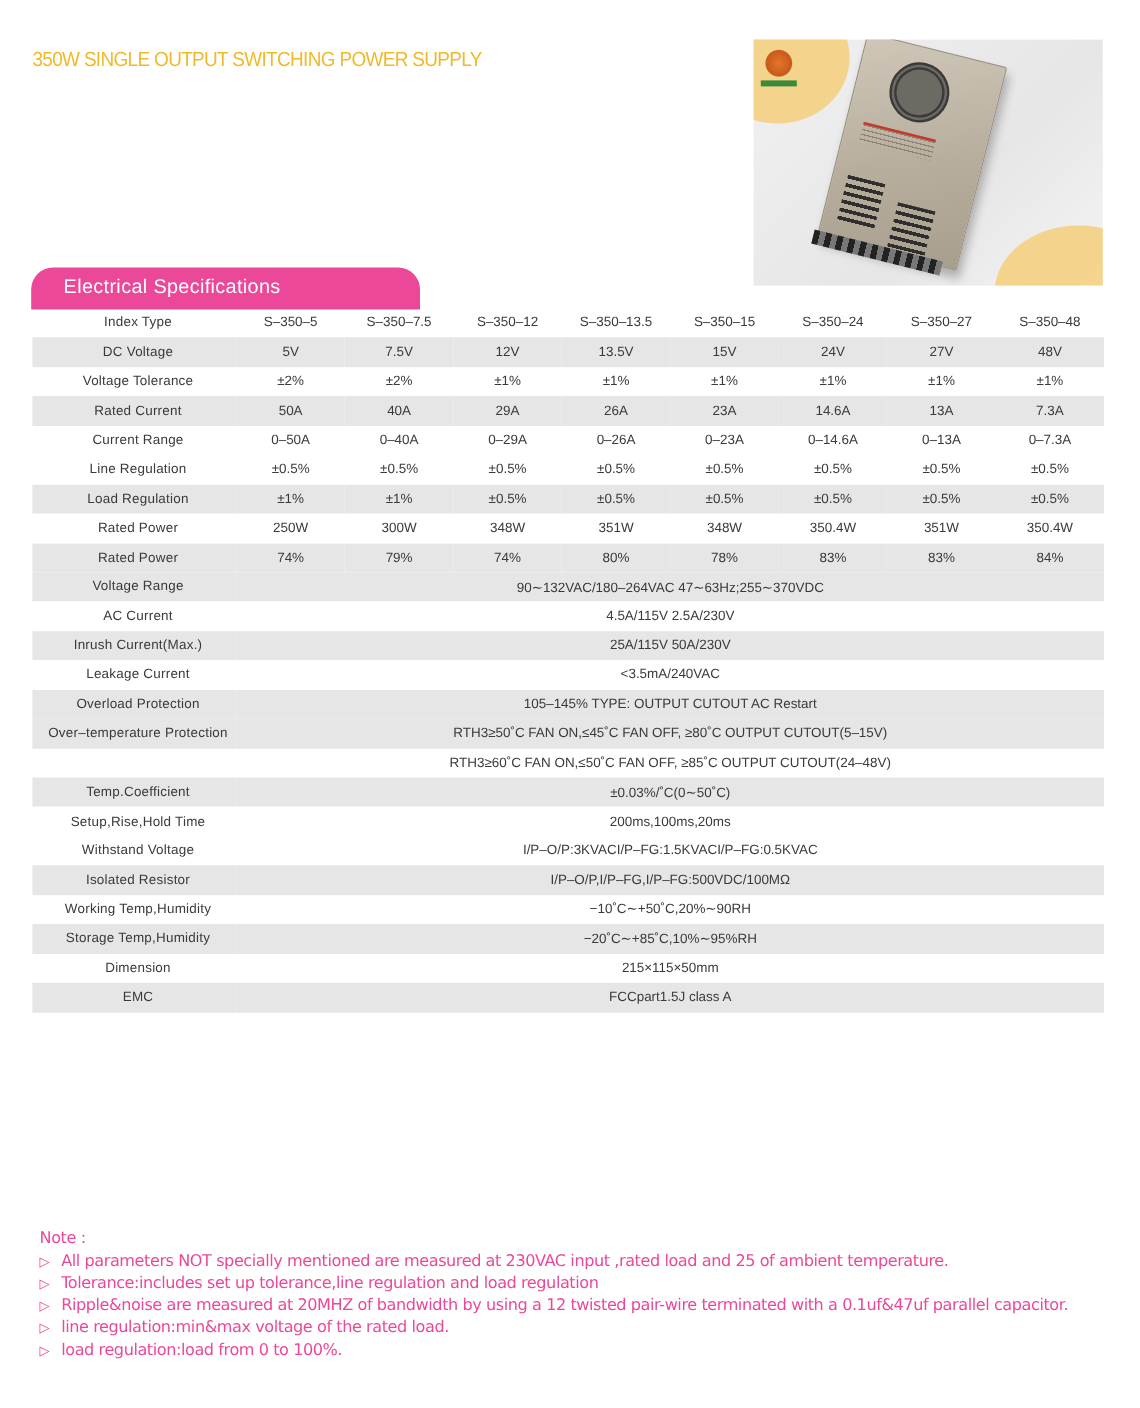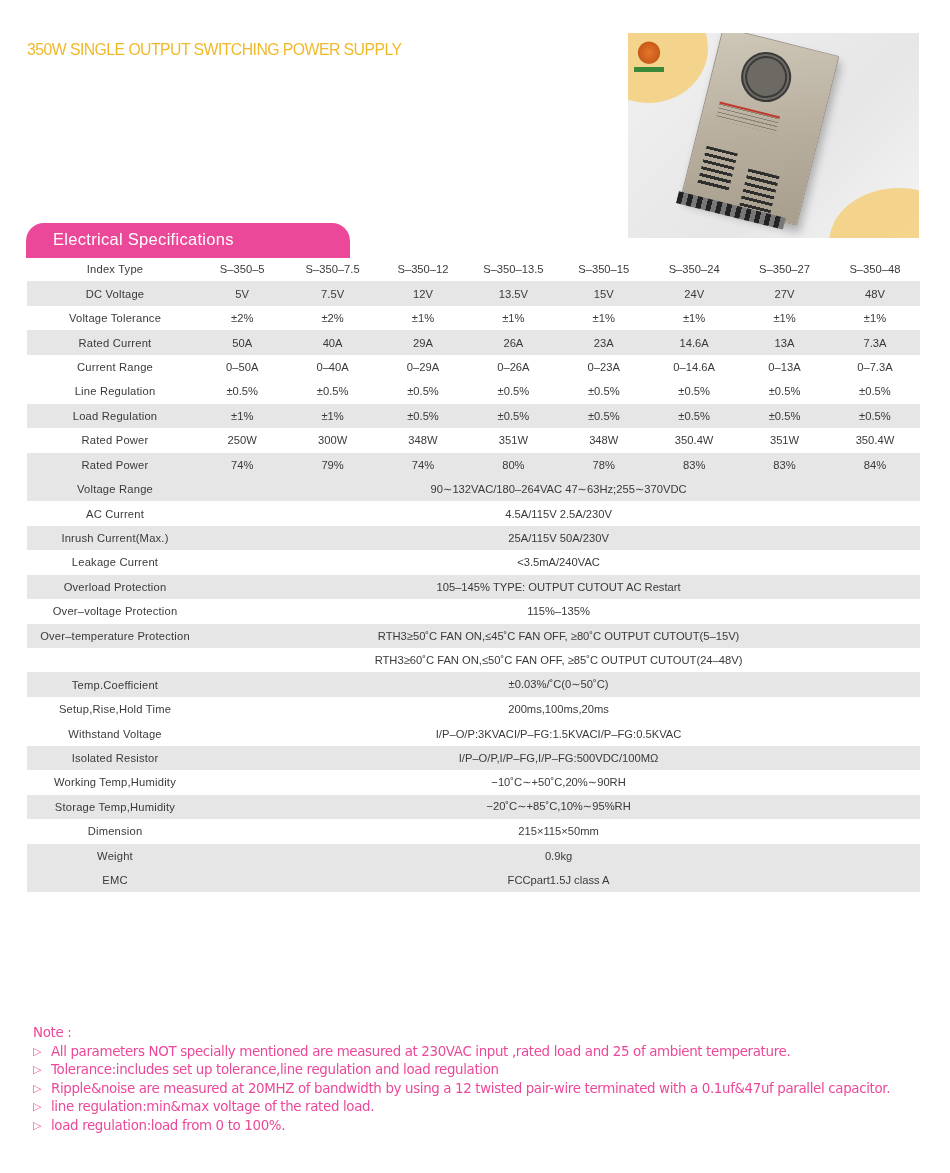--- a/index.html
+++ b/index.html
@@ -241,24 +241,20 @@
         <td class="val" colspan="8">25A/115V  50A/230V</td>
       </tr>
       <tr>
         <td class="label">Leakage  Current</td>
         <td class="val" colspan="8">&lt;3.5mA/240VAC</td>
       </tr>
       <tr class="alt">
         <td class="label">Overload  Protection</td>
         <td class="val" colspan="8">105–145%  TYPE:  OUTPUT  CUTOUT    AC  Restart</td>
       </tr>
-      <tr>
-        <td class="label">Over–voltage  Protection</td>
-        <td class="val" colspan="8">115%–135%</td>
-      </tr>
       <tr class="alt">
         <td class="label">Over–temperature  Protection</td>
         <td class="val" colspan="8">RTH3≥50˚C  FAN  ON,≤45˚C  FAN  OFF,  ≥80˚C  OUTPUT  CUTOUT(5–15V)</td>
       </tr>
       <tr>
         <td class="label"></td>
         <td class="val" colspan="8">RTH3≥60˚C  FAN  ON,≤50˚C  FAN  OFF,  ≥85˚C  OUTPUT  CUTOUT(24–48V)</td>
       </tr>
       <tr class="alt">
         <td class="label">Temp.Coefficient</td>
@@ -280,24 +276,20 @@
         <td class="label">Working  Temp,Humidity</td>
         <td class="val" colspan="8">−10˚C∼+50˚C,20%∼90RH</td>
       </tr>
       <tr class="alt">
         <td class="label">Storage  Temp,Humidity</td>
         <td class="val" colspan="8">−20˚C∼+85˚C,10%∼95%RH</td>
       </tr>
       <tr>
         <td class="label">Dimension</td>
         <td class="val" colspan="8">215×115×50mm</td>
-      </tr>
-      <tr class="alt">
-        <td class="label">Weight</td>
-        <td class="val" colspan="8">0.9kg</td>
       </tr>
       <tr class="alt">
         <td class="label">EMC</td>
         <td class="val" colspan="8">FCCpart1.5J    class  A</td>
       </tr>
     </tbody>
 </table>
 
 <div class="notes">
   <span class="note-title">Note :</span>

